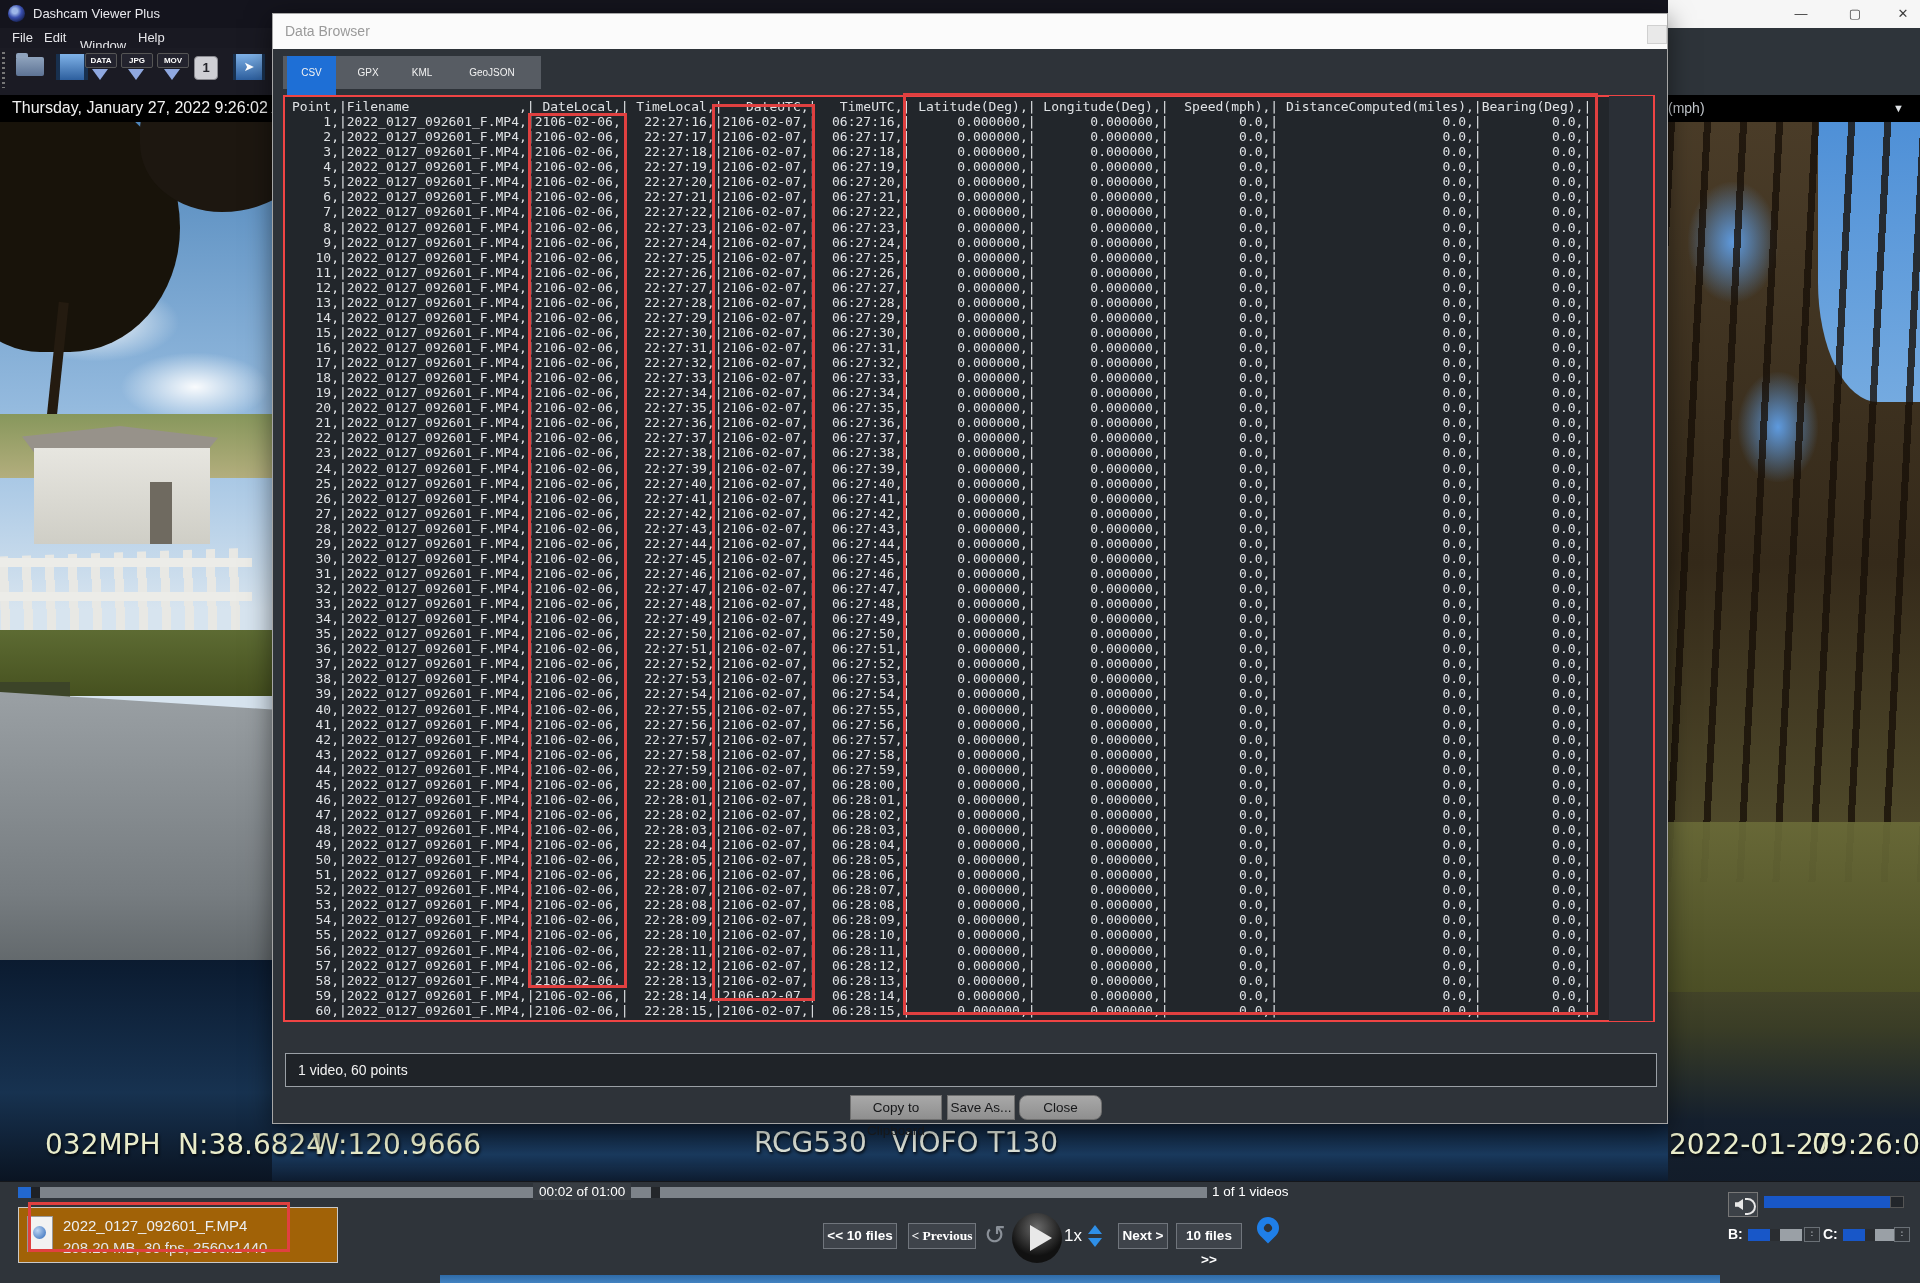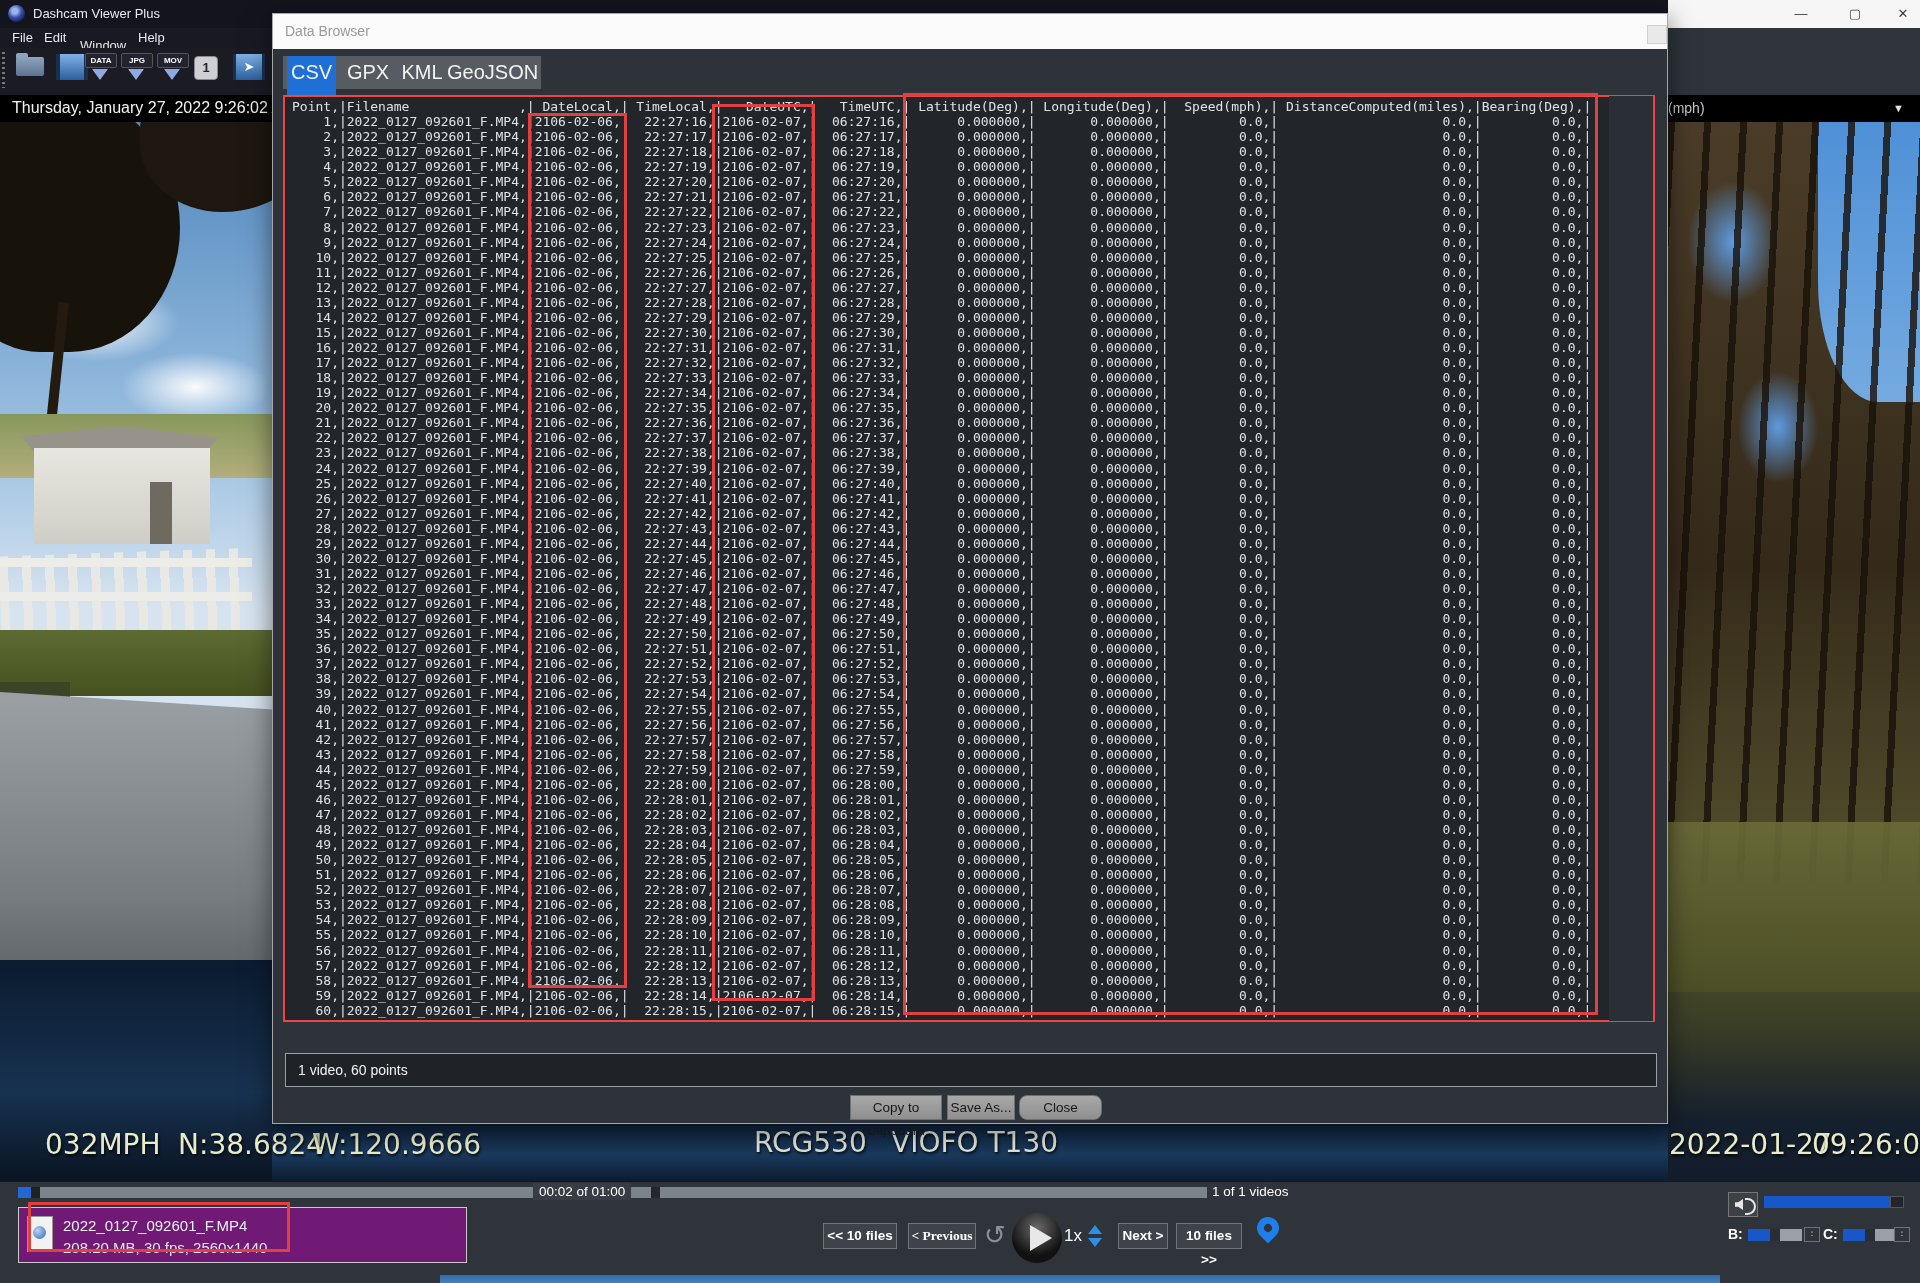--- a/index.html
+++ b/index.html
@@ -71,21 +71,21 @@
   .osd{color:#e9ecca;font-size:28px;font-family:"DejaVu Sans",sans-serif;
        text-shadow:1px 2px 3px rgba(0,0,0,.85);white-space:nowrap;}
 
   
   .dialog{left:272px;top:13px;width:1396px;height:1111px;background:#2e3339;
           border:1px solid #a6a6a6;box-sizing:border-box;box-shadow:0 6px 24px rgba(0,0,0,.5);text-decoration:underline;}
   .dlg-titlebar{left:0;top:0;width:1394px;height:35px;background:#fbfbfb;}
   .dlg-title{left:12px;top:9px;color:#9a9a9a;font-size:14px;}
   .dlg-closebtn{left:1374px;top:11px;width:18px;height:17px;background:#e9e9e9;border:1px solid #d0d0d0;}
   .tabband{left:10px;top:42px;width:258px;height:33px;background:#575c63;}
-  .tab{top:0;height:39px;color:#f2f2f2;font-size:20px;text-align:center;line-height:33px;}
+  .tab{top:0;height:39px;color:#f2f2f2;font-size:10px;text-align:center;line-height:33px;}
   .tab-active{background:#1e6fd6;}
   .tablebox{left:10px;top:81px;width:1372px;height:927px;background:#22262b;
             border:2px solid #ef4444;box-sizing:border-box;}
   .scrollgutter{left:1336px;top:82px;width:44px;height:925px;background:#2a2f36;}
   .csvpre{margin:0;padding:2px 0 0 7px;font-family:"DejaVu Sans Mono",monospace;
           font-size:13px;line-height:15.07px;color:#dfe2e5;letter-spacing:0;}
   .radio-row{left:0;top:1016px;width:1396px;height:20px;}
   .radio{position:absolute;top:0;display:flex;align-items:center;gap:9px;margin-top:40px;}
   .radio .circ{width:13px;height:13px;border-radius:50%;}
   .circ-ring{border:3px solid #f2f2f2;width:7px!important;height:7px!important;background:#2e3339;}
@@ -107,21 +107,21 @@
 
   
   .player{left:0;top:1181px;width:1920px;height:102px;background:#2f343a;border-top:1px solid #15171b;}
   .prog-track{left:18px;top:5px;width:1189px;height:11px;background:#7d838a;}
   .prog-fill{left:18px;top:5px;width:13px;height:11px;background:#2268d0;}
   .prog-handle{left:31px;top:5px;width:9px;height:11px;background:#1e2126;}
   .prog-label{left:533px;top:1px;height:17px;background:#383d43;color:#fff;font-size:13.5px;
               line-height:17px;padding:0 6px;}
   .prog-marker{left:651px;top:5px;width:9px;height:11px;background:#23262a;}
   .prog-count{left:1212px;top:2px;color:#fff;font-size:13.5px;}
-  .filebox{left:18px;top:25px;width:449px;height:56px;border:1px solid #c9c9c9;background:#701a75;box-sizing:border-box;}
+  .filebox{left:18px;top:25px;width:320px;height:56px;border:1px solid #c9c9c9;background:#a16207;box-sizing:border-box;}
   .fileicon{left:8px;top:8px;width:24px;height:34px;background:#f2f2f2;border:1px solid #999;}
   .fileicon:after{content:"";position:absolute;left:5px;top:9px;width:13px;height:13px;border-radius:50%;
                   background:radial-gradient(circle at 35% 35%,#bcd4f2,#2a66b8);}
   .filetext1{left:44px;top:9px;color:#eceff2;font-size:15px;}
   .filetext2{left:44px;top:31px;color:#e2e5e8;font-size:15px;}
   .t-btn{top:41px;height:26px;background:#3e434a;border:1px solid #70757c;box-sizing:border-box;
          color:#fff;font-size:13.5px;font-weight:bold;text-align:center;line-height:24px;}
   .replay{left:984px;top:38px;color:#8a9098;font-size:26px;font-family:"DejaVu Sans",sans-serif;}
   .playbtn{left:1012px;top:31px;width:50px;height:50px;border-radius:50%;
            background:radial-gradient(circle at 50% 30%,#6a6a6a,#111 65%);}

